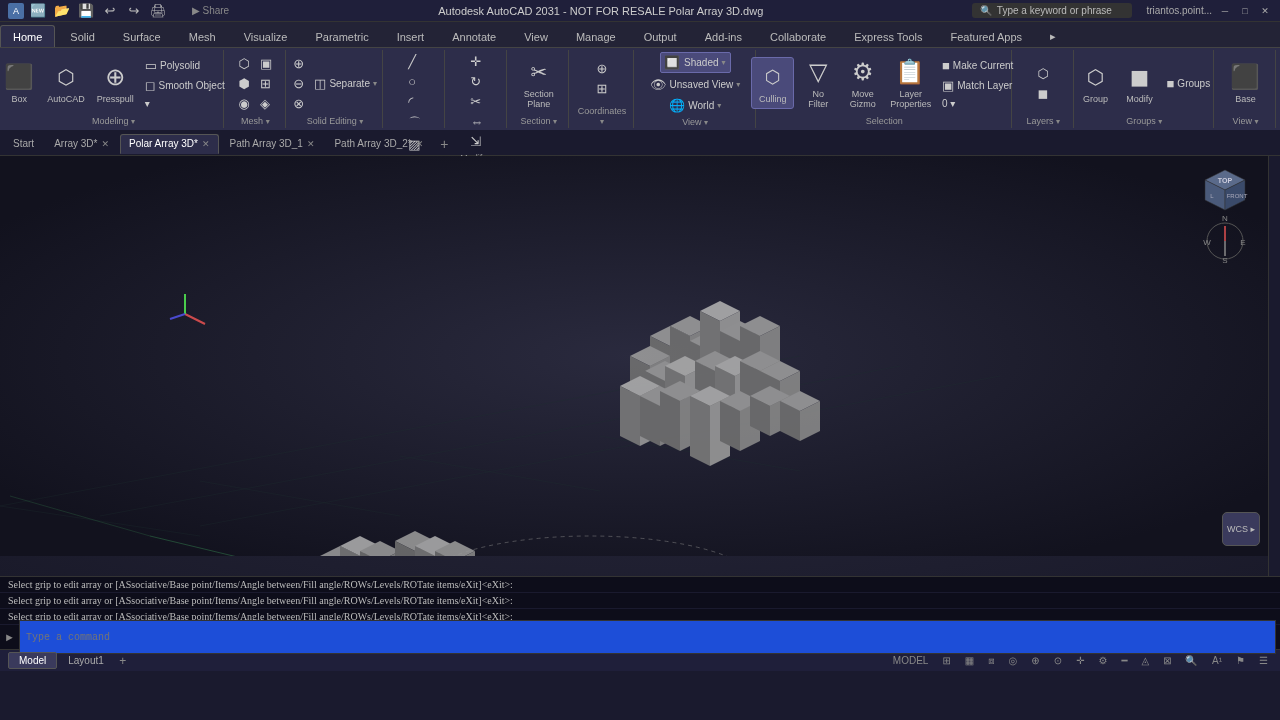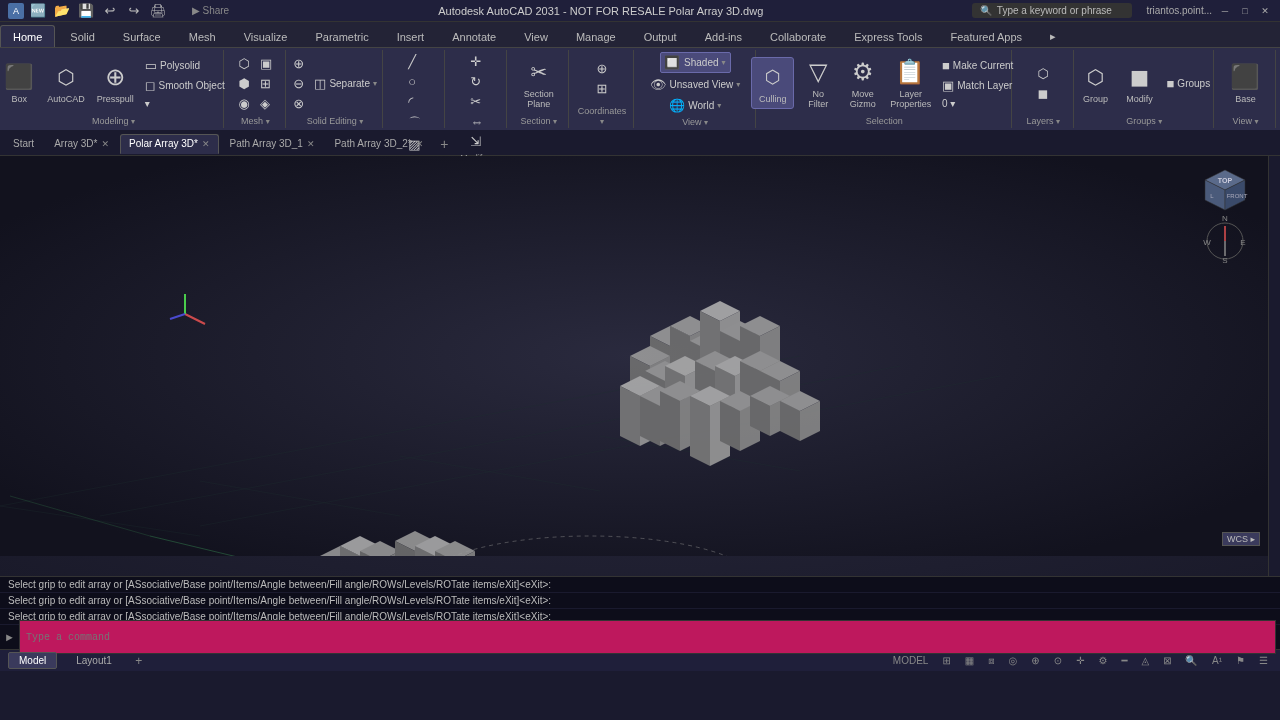--- a/index.html
+++ b/index.html
@@ -176,22 +176,22 @@
       height: 100px;
     }
 
     
     #wcs-label {
       position: absolute;
       background: #3a3a5c;
       border: 1px solid #555;
       color: #bbb;
       font-size: 9px;
-      padding: 1px 4px;
-      border-radius: 0;
+      padding: 11px 4px;
+      border-radius: 5px;
     }
 
     
     #right-scroll {
       position: absolute;
       right: 0;
       top: 0;
       width: 12px;
       height: 100%;
       background: #1a1a2e;
@@ -200,50 +200,49 @@
 
     
     #command-area {
       background: #0d0d1a;
       border-top: 1px solid #333;
     }
     .cmd-line {
       font-size: 10px;
       color: #bbb;
       padding: 2px 8px;
-      font-family: Liberation Sans, sans-serif;
+      font-family: Liberation Serif, serif;
       border-bottom: 1px solid #1a1a2e;
     }
     .cmd-input-row {
       display: flex;
       align-items: center;
       height: 24px;
       background: #0d0d1a;
       padding: 0 4px;
     }
     .cmd-input-row input {
       flex: 1;
-      background: #be185d;
+      background: #1d4ed8;
       border: 1px solid #333;
       color: #ccc;
       font-size: 10px;
       padding: 16px 6px;
       font-family: 'Courier New', monospace;
       height: 18px;
     }
 
     
     #status-bar {
       height: 22px;
       background: #1f1f3a;
       display: flex;
       align-items: center;
       padding: 0 8px;
       border-top: 1px solid #333;
-      gap: 8px;
     }
     .status-tab {
       padding: 2px 10px;
       font-size: 10px;
       color: #aaa;
       cursor: pointer;
       border: 1px solid transparent;
       border-radius: 2px;
     }
     .status-tab.active { background: #3a3a5c; color: #fff; border-color: #555; }

